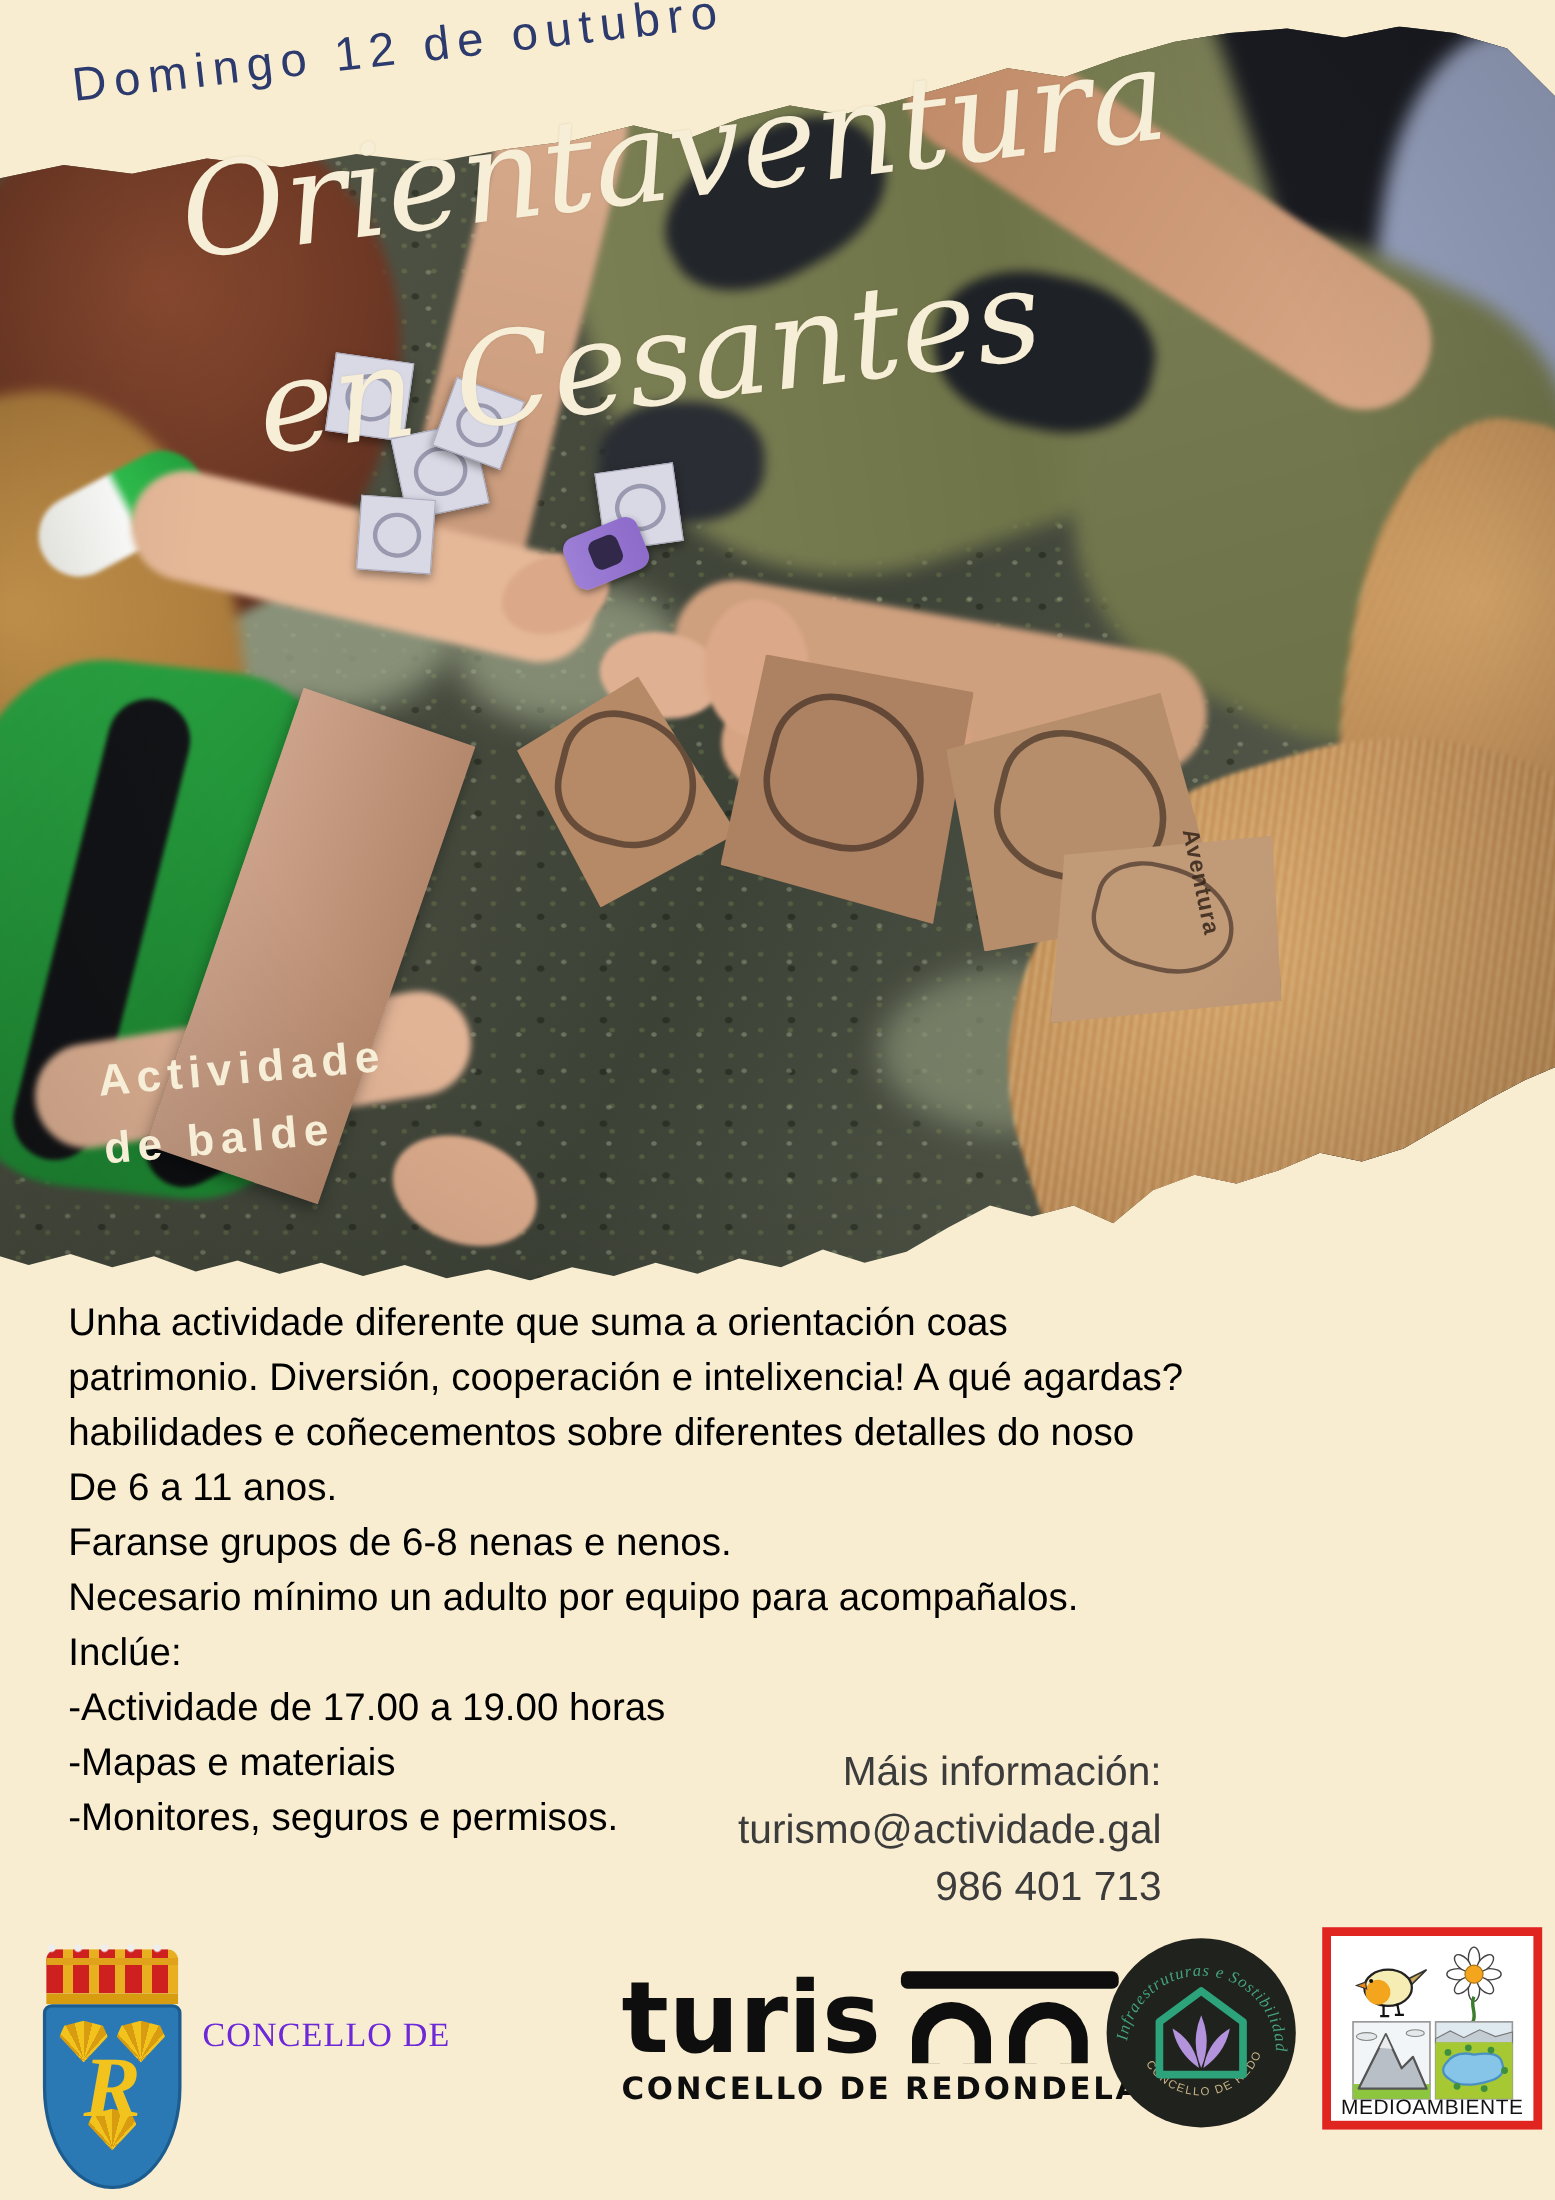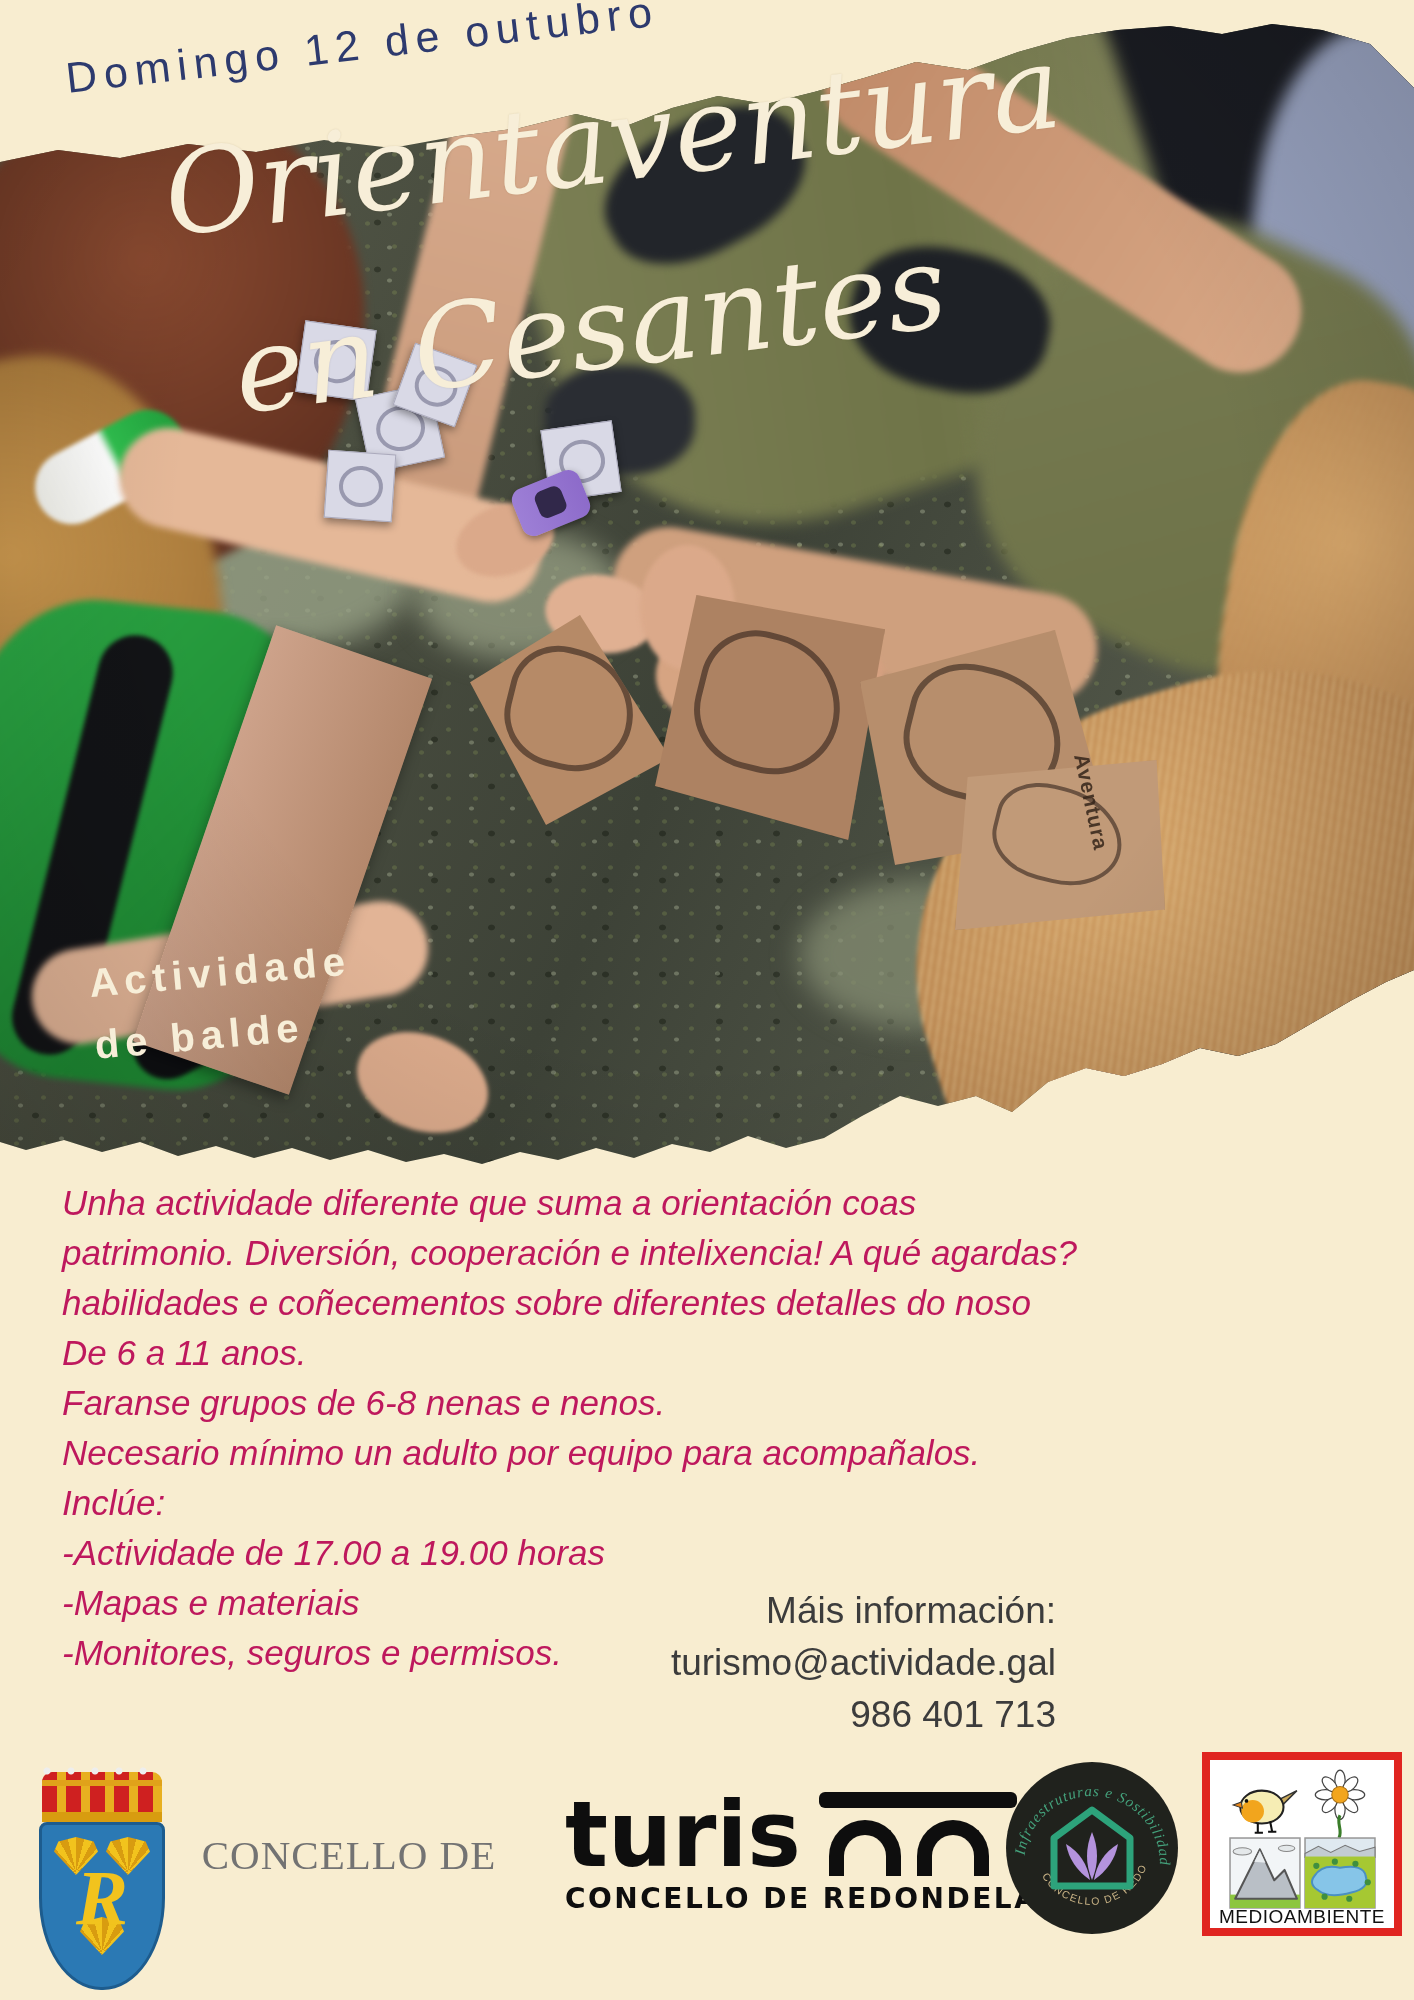--- a/index.html
+++ b/index.html
@@ -99,42 +99,42 @@
 
   
   .date{position:absolute;left:66px;top:54px;transform:rotate(-6.5deg);transform-origin:left center;
         color:#2d3a6e;font-size:43px;font-weight:500;letter-spacing:7px;white-space:nowrap;}
   .script{position:absolute;color:#f7eed8;font-family:"DejaVu Serif",serif;font-style:italic;
         white-space:nowrap;text-shadow:0 0 2px rgba(80,60,20,.15);}
   .title1{left:165px;top:128px;font-size:116px;transform:rotate(-7deg);transform-origin:left center;}
   .title2{left:235px;top:305px;font-size:116px;transform:rotate(-7deg);transform-origin:left center;}
   .badge{position:absolute;left:92px;top:952px;transform:rotate(-5deg);transform-origin:left center;
         color:#f7eed8;font-size:40px;font-weight:700;letter-spacing:6px;line-height:1.55;white-space:nowrap;}
-  .bodytext{position:absolute;left:62px;top:1178px;width:1310px;color:#be185d;font-size:35px;line-height:50px;font-style:italic;}
+  .bodytext{position:absolute;left:62px;top:1178px;width:1310px;color:#000000;font-size:35px;line-height:50px;}
   .contact{position:absolute;right:358px;top:1585px;width:620px;text-align:right;color:#3c3c3c;
         font-size:37px;line-height:52px;}
 
   
   .coat{position:absolute;left:36px;top:1772px;width:132px;}
   .crown{position:relative;width:120px;height:40px;margin:0 auto;border-radius:10px 10px 0 0;
         background:linear-gradient(180deg,transparent 0 8px,#e0a21a 8px 14px,transparent 14px),
                    repeating-linear-gradient(90deg,#cf2020 0 15px,#e8b020 15px 24px);
         border-bottom:10px solid #d89c10;}
   .crown::before{content:"";position:absolute;left:0;top:-6px;width:100%;height:10px;
         background:radial-gradient(circle at 5px 5px,#eee 3px,transparent 4px) 0 0/24px 10px repeat-x;}
   .shield{position:relative;width:126px;height:168px;margin:0 auto;background:#2b79b4;border:3px solid #1d5c8e;
         border-radius:8px 8px 62px 62px / 8px 8px 92px 92px;box-sizing:border-box;}
   .shieldR{position:absolute;left:0;top:34px;width:100%;text-align:center;color:#f2c31d;
         font-family:"Liberation Serif",serif;font-size:78px;font-weight:700;font-style:italic;line-height:1;}
   .shell{position:absolute;width:44px;height:38px;
         background:repeating-conic-gradient(from -70deg at 50% 92%,#f2c31d 0 14deg,#d89c10 14deg 28deg);
         clip-path:polygon(50% 100%,0 38%,10% 12%,50% 0,90% 12%,100% 38%);}
   .sh1{left:12px;top:12px;} .sh2{left:64px;top:12px;} .sh3{left:38px;top:92px;}
-  .concelloTxt{position:absolute;left:184px;top:1832px;width:330px;text-align:center;
-        font-family:"Liberation Serif",serif;font-size:41px;color:#737373;letter-spacing:1px;line-height:1.15;}
+  .concelloTxt{position:absolute;left:184px;top:1832px;width:330px;text-align:left;
+        font-family:"Liberation Serif",serif;font-size:31px;color:#6d28d9;letter-spacing:1px;line-height:1.15;}
   .turismo{position:absolute;left:565px;top:1792px;width:420px;color:#0e0e0e;}
   .tword{display:flex;align-items:flex-start;gap:16px;}
   .tpre{font-family:"DejaVu Sans",sans-serif;font-size:90px;font-weight:700;line-height:0.95;letter-spacing:0;}
   .bridge{position:relative;width:190px;height:84px;margin-left:6px;flex:none;}
   .bridgeTop{position:absolute;top:0;left:-4px;right:-4px;height:16px;background:#0e0e0e;border-radius:6px;}
   .arch{position:absolute;bottom:0;width:72px;height:56px;border:15px solid #0e0e0e;border-bottom:none;
         border-radius:58px 58px 0 0;box-sizing:border-box;}
   .a1{left:6px;} .a2{left:94px;}
   .oring{width:56px;height:56px;border:16px solid #0e0e0e;border-radius:50%;margin:24px 0 0 10px;box-sizing:border-box;flex:none;}
   .tsub{font-family:"DejaVu Sans",sans-serif;font-size:28px;font-weight:700;letter-spacing:2.5px;margin-top:4px;white-space:nowrap;}

